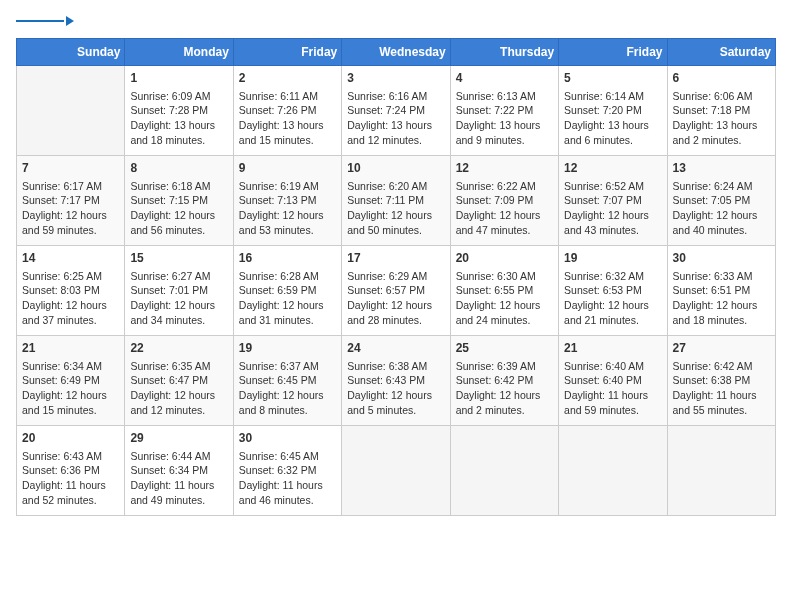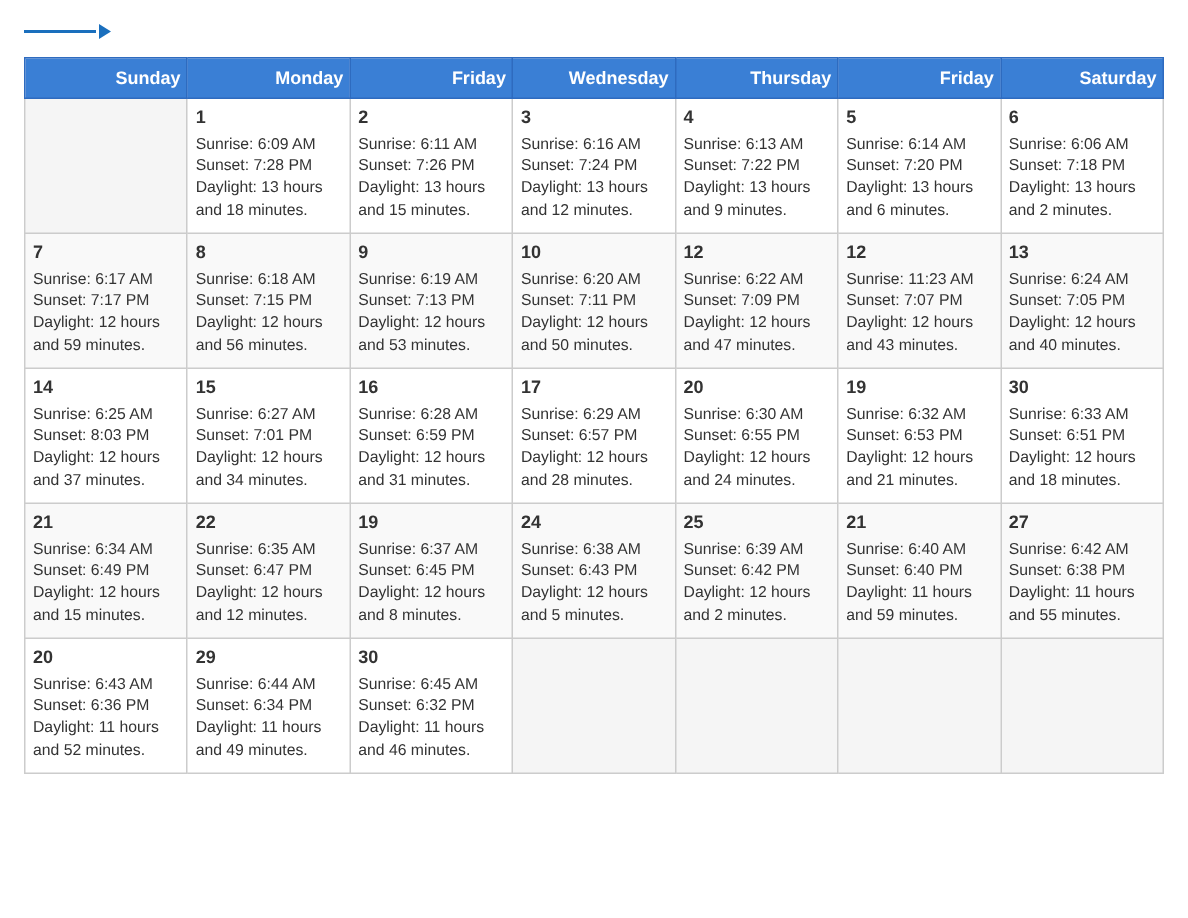--- a/index.html
+++ b/index.html
@@ -191,21 +191,21 @@
         </td>
         <td>
           <span class="day-num">12</span>
           <div>Sunrise: 6:22 AM</div>
           <div>Sunset: 7:09 PM</div>
           <div>Daylight: 12 hours</div>
           <div>and 47 minutes.</div>
         </td>
         <td>
           <span class="day-num">12</span>
-          <div>Sunrise: 11:23 AM</div>
+          <div>Sunrise: 6:52 AM</div>
           <div>Sunset: 7:07 PM</div>
           <div>Daylight: 12 hours</div>
           <div>and 43 minutes.</div>
         </td>
         <td>
           <span class="day-num">13</span>
           <div>Sunrise: 6:24 AM</div>
           <div>Sunset: 7:05 PM</div>
           <div>Daylight: 12 hours</div>
           <div>and 40 minutes.</div>

